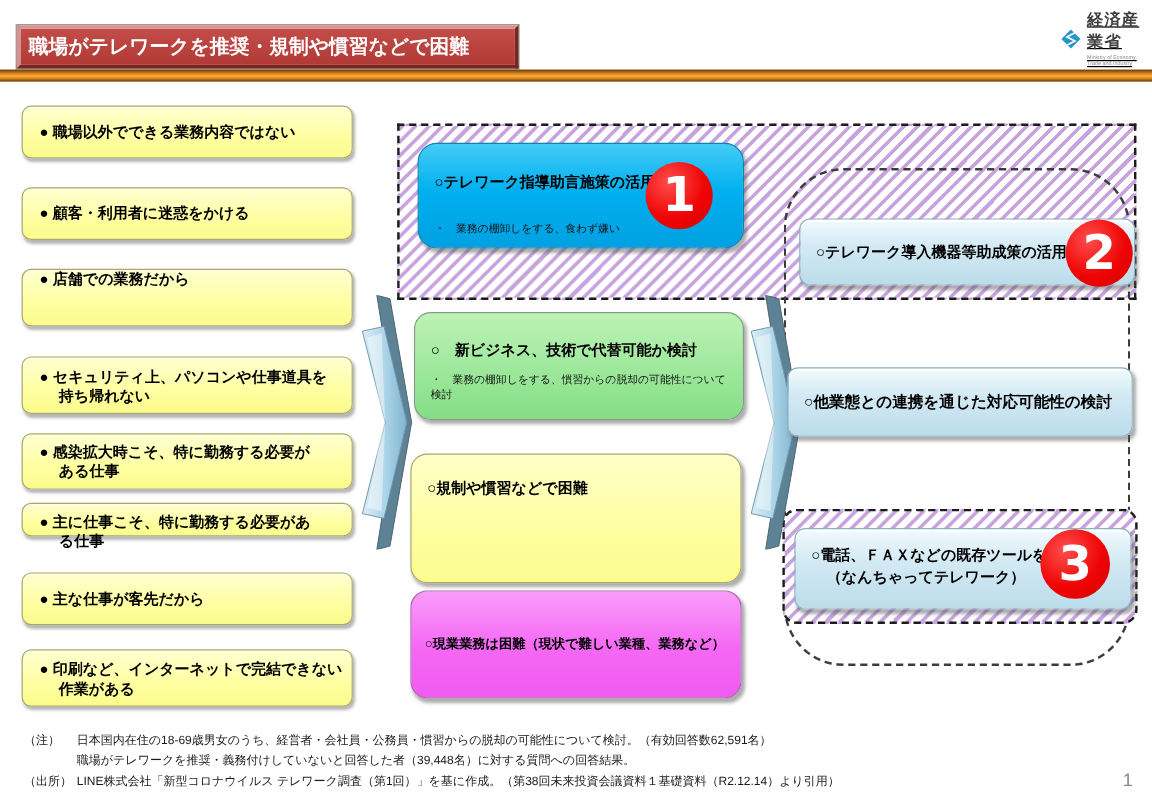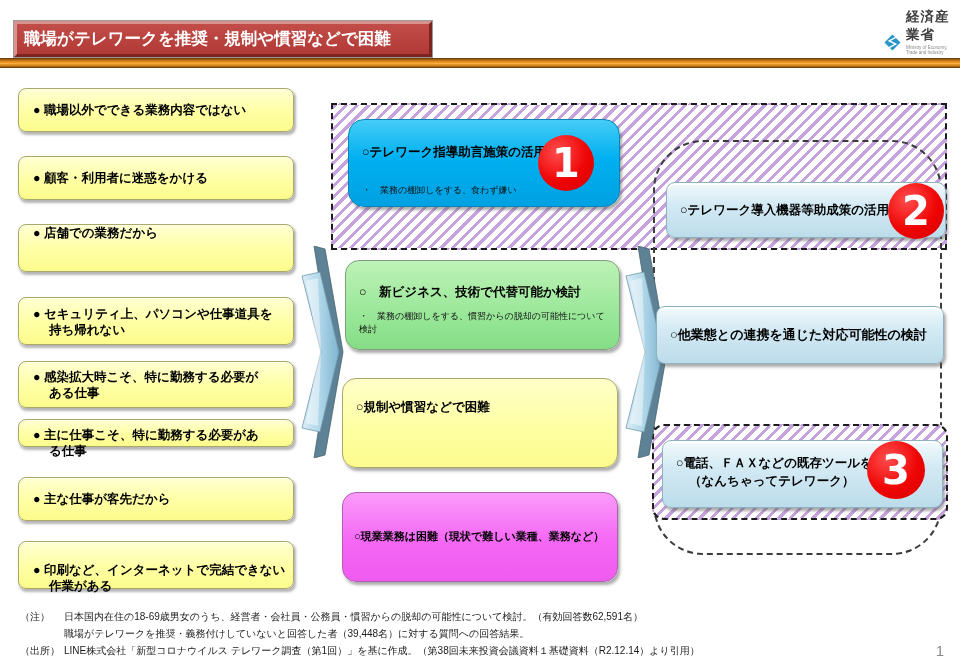--- a/index.html
+++ b/index.html
@@ -8,21 +8,21 @@
 
   
   .title-box{position:absolute;left:14px;top:21px;width:418px;height:36px;
     background:linear-gradient(180deg,#c24c48,#b13a36);
     border:3px solid;border-color:#d6928e #7c2420 #7c2420 #d6928e;
     box-shadow:0 0 0 1px #9a9a9a;box-sizing:border-box;
     display:flex;align-items:center;padding:0 7px;}
   .title-box span{color:#fff;font-weight:bold;font-size:16.5px;letter-spacing:0px;white-space:nowrap;}
   .divider{position:absolute;left:0;top:58px;width:960px;height:10px;
     background:linear-gradient(180deg,#5e3306 0%,#b36a10 20%,#f29a27 45%,#f7ab40 55%,#cc7d12 78%,#5e3306 100%);}
-  .meti{position:absolute;left:884px;top:8px;display:flex;align-items:flex-end;}
+  .meti{position:absolute;left:884px;top:8px;display:flex;align-items:center;text-decoration:underline;}
   .meti-mark{width:25px;height:25px;margin-right:5px;margin-top:1px;}
   .meti-text{display:flex;flex-direction:column;}
   .meti-ja{font-size:13.5px;font-weight:bold;color:#3f3f3f;letter-spacing:1px;}
   .meti-en{font-size:4.5px;color:#8a8a8a;margin-top:1px;}
 
   
   .reason{position:absolute;left:18px;width:276px;box-sizing:border-box;
     background:linear-gradient(180deg,#ffffd2 0%,#ffffa4 55%,#fbfb8c 100%);
     border:1px solid #a8a868;border-radius:8px;
     box-shadow:1.5px 2.5px 2.5px rgba(90,90,90,.45), inset 0 1px 0 #ffffe8;
@@ -44,21 +44,21 @@
   .fbox .ti{font-weight:bold;font-size:12.5px;color:#000;}
   .fbox .sub{font-size:9px;color:#111;margin-top:23px;}
 
   #box-teleguide{left:348px;top:119px;width:272px;height:88px;border-radius:16px;
     background:linear-gradient(180deg,#45ccf6 0%,#00b0f0 45%,#00a1e2 100%);
     border:1px solid #0a85b5;padding:24px 12px 0 13px;}
   #box-newbiz{left:345px;top:260px;width:275px;height:90px;
     background:linear-gradient(180deg,#bdf2b6 0%,#94e594 70%,#86dd86 100%);
     border:1px solid #7e9e7e;padding:23px 10px 0 13px;}
   #box-newbiz .sub{margin-top:9px;}
-  #box-regulation{left:342px;top:378px;width:276px;height:90px;
+  #box-regulation{left:342px;top:378px;width:276px;height:108px;
     background:linear-gradient(180deg,#ffffc8 0%,#feffa0 60%,#fbfb8e 100%);
     border:1px solid #a8a868;padding:20px 10px 0 13px;}
   #box-fieldwork{left:342px;top:492px;width:276px;height:90px;
     background:linear-gradient(180deg,#fa9bfa 0%,#f567f5 55%,#ef5bef 100%);
     border:1px solid #b060b0;padding:36px 8px 0 11px;}
   #box-fieldwork .ti{font-size:11px;}
 
   .palebox{background:linear-gradient(180deg,#f2fafd 0%,#d3eaf4 40%,#bcdcea 100%);
     border:1px solid #8fb2c2;border-radius:9px;
     box-shadow:2px 3px 3px rgba(90,90,90,.5), inset 0 2px 0 rgba(255,255,255,.9);}
@@ -115,21 +115,21 @@
   <div class="reason" style="top:88px;height:44px;padding-top:13px;">● 職場以外でできる業務内容ではない</div>
   <div class="reason" style="top:156px;height:44px;padding-top:13px;">● 顧客・利用者に迷惑をかける</div>
   <div class="reason" style="top:224px;height:48px;">● 店舗での業務だから</div>
   <div class="reason" style="top:297px;height:48px;padding-top:8px;">● セキュリティ上、パソコンや仕事道具を
 持ち帰れない</div>
   <div class="reason" style="top:361px;height:47px;padding-top:7px;">● 感染拡大時こそ、特に勤務する必要が
 ある仕事</div>
   <div class="reason" style="top:419px;height:28px;padding-top:7px;">● 主に仕事こそ、特に勤務する必要があ
 る仕事</div>
   <div class="reason" style="top:477px;height:44px;padding-top:13px;">● 主な仕事が客先だから</div>
-  <div class="reason" style="top:541px;height:48px;padding-top:20px;">● 印刷など、インターネットで完結できない
+  <div class="reason" style="top:541px;height:48px;padding-top:8px;">● 印刷など、インターネットで完結できない
 作業がある</div>
 
   <div class="hatch" id="hatch-top"></div>
   <div id="right-outline"></div>
   <div class="hatch" id="hatch-bottom"></div>
 
   <svg class="flow-arrow" id="arrow-left" viewBox="0 0 48 212">
     <defs>
       <linearGradient id="agrad" x1="0" y1="0" x2="1" y2="0">
         <stop offset="0" stop-color="#d9eef8"></stop>

